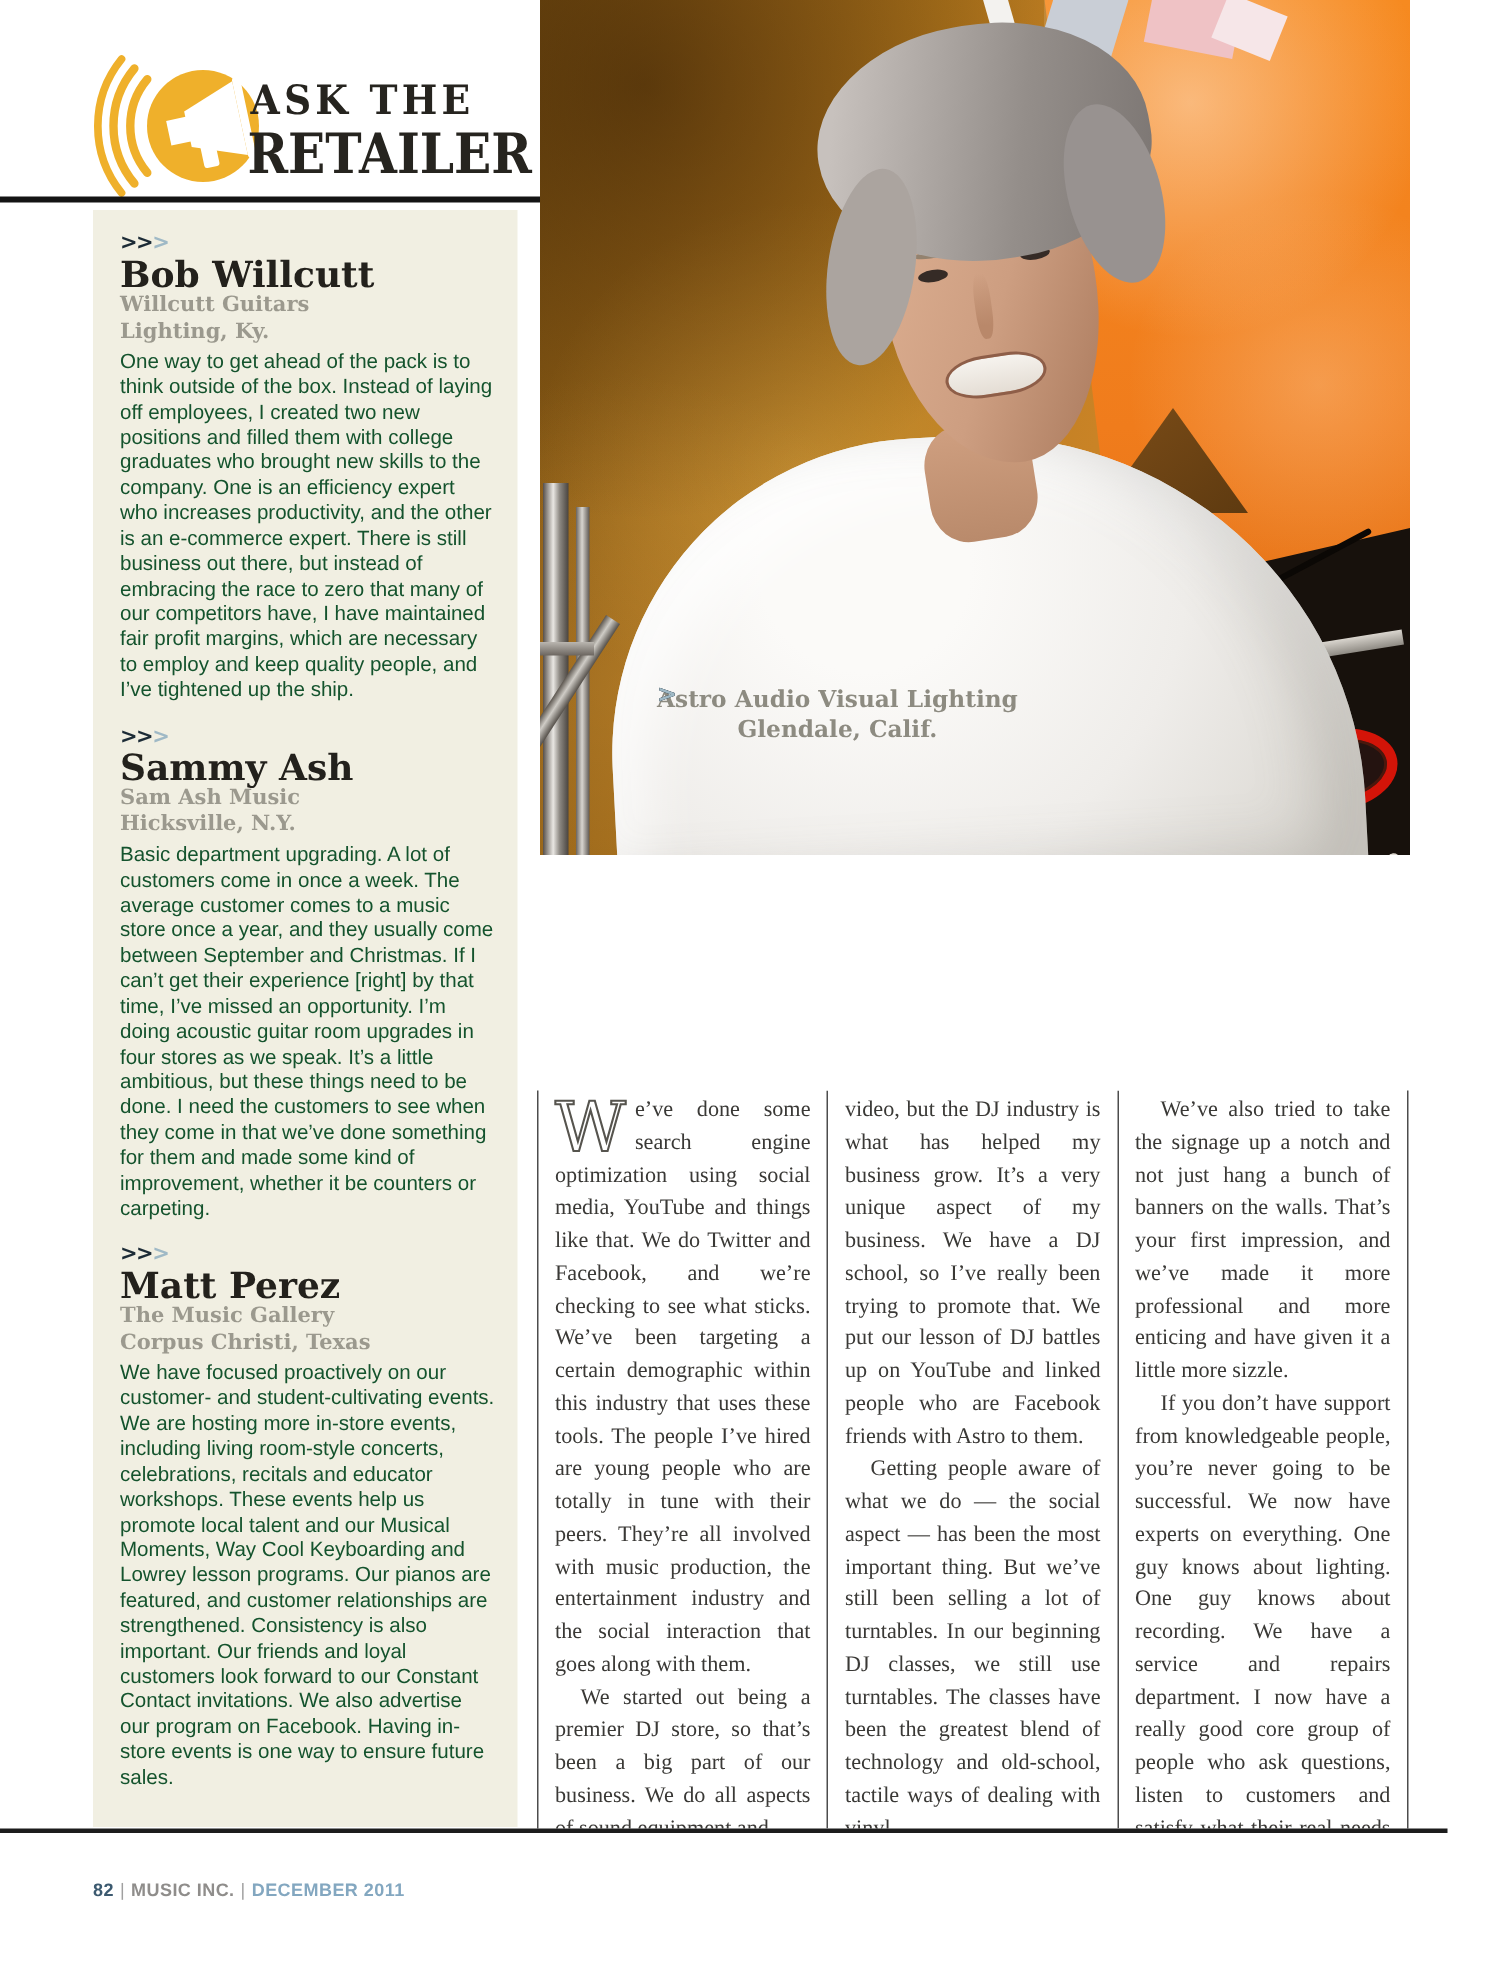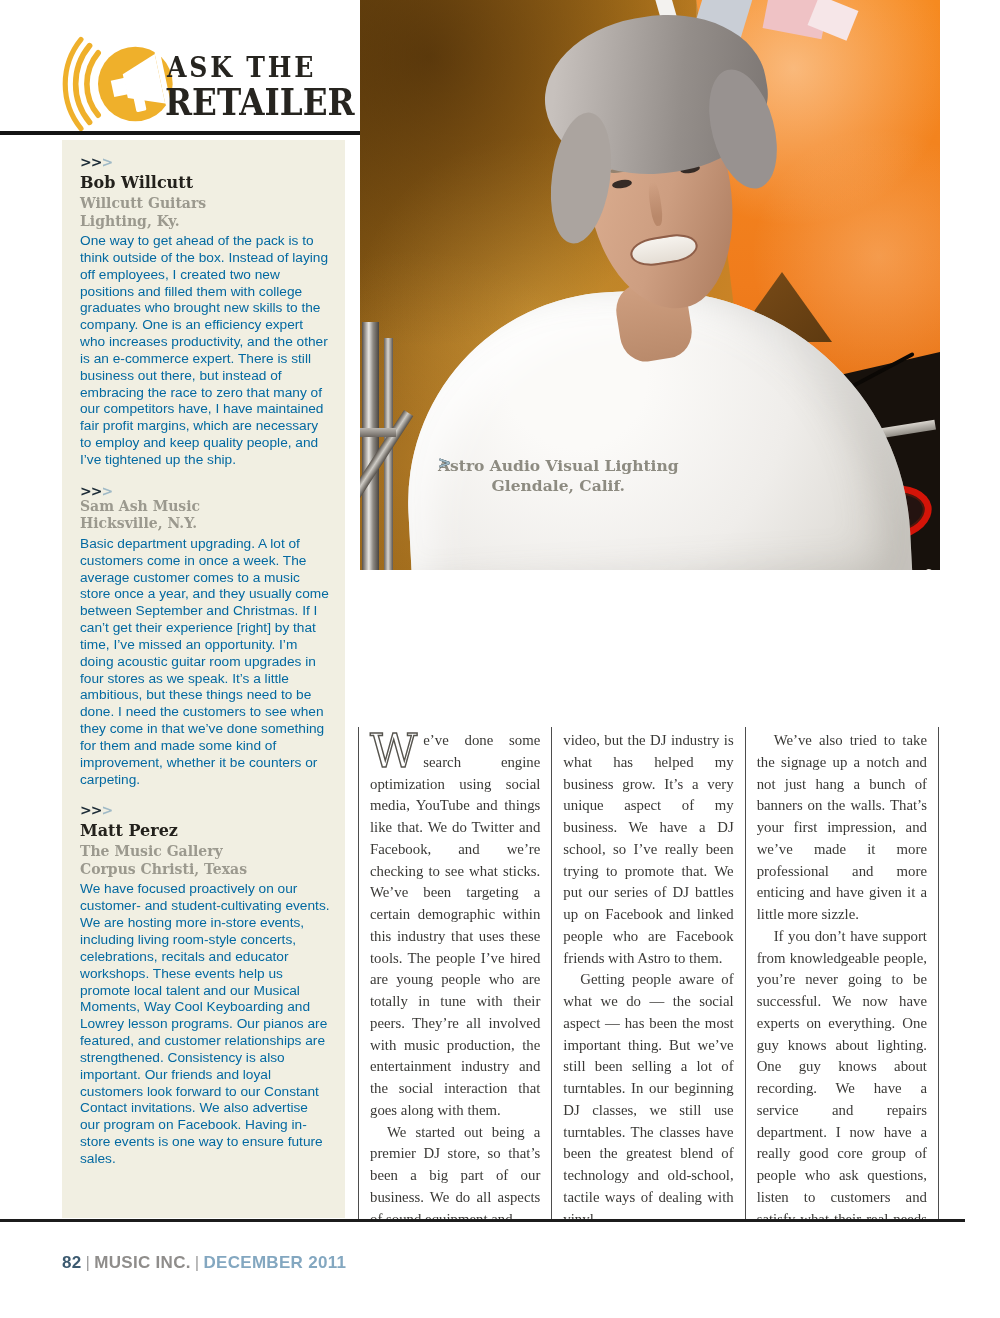--- a/index.html
+++ b/index.html
@@ -15,23 +15,23 @@
   .rule-top{position:absolute;left:0;top:131px;width:360px;height:4px;background:#141414;}
   .rule-bottom{position:absolute;left:0;top:1219px;width:965px;height:3px;background:#1c1c1c;}
 
   
   .sidebar{position:absolute;left:62px;top:140px;width:283px;height:1078px;background:#f1efe2;
     box-sizing:border-box;padding:15px 15px 0 18px;overflow:hidden;}
   .entry{margin-bottom:15px;}
   .arrows{font-family:"DejaVu Sans",sans-serif;font-weight:800;font-size:14px;line-height:14px;letter-spacing:-1px;}
   .arrows .a1,.arrows .a2{color:#1c2b36;}
   .arrows .a3{color:#9fb9c6;}
-  .entry-name{font-family:"DejaVu Serif",serif;font-weight:800;font-size:16px;line-height:25px;color:#23211c;margin-top:1px;}
+  .entry-name{font-family:"DejaVu Serif",serif;font-weight:800;font-size:24px;line-height:25px;color:#23211c;margin-top:1px;}
   .entry-co,.entry-loc{font-family:"DejaVu Serif",serif;font-weight:700;font-size:14px;line-height:17.5px;color:#9b998e;}
-  .entry-body{font-size:13.7px;line-height:1.23;color:#0369a1;margin-top:3px;}
+  .entry-body{font-size:13.7px;line-height:1.23;color:#14532d;margin-top:3px;}
 
   
   .photo{position:absolute;left:360px;top:0;width:580px;height:570px;overflow:hidden;
     background:linear-gradient(100deg,#7e5312 0%,#9a6618 20%,#b0761c 40%,#c28024 55%,#c98326 62%);}
   .photo *{position:absolute;}
   .wall-mottle{left:0;top:0;width:100%;height:100%;z-index:0;background:
     radial-gradient(circle at 12% 10%,rgba(40,20,2,.5),transparent 40%),
     radial-gradient(circle at 30% 55%,rgba(255,205,100,.28),transparent 35%),
     radial-gradient(circle at 10% 80%,rgba(255,190,90,.18),transparent 30%);}
   .wall-orange{left:0;top:0;width:100%;height:100%;z-index:0;
@@ -107,21 +107,21 @@
   .col{flex:1;padding:3px 11px 0 11px;box-sizing:border-box;}
   .col + .col{border-left:1px solid #4d4d4d;}
   .col p{margin:0;text-align:justify;font-family:"Liberation Serif",serif;font-size:14.8px;
     line-height:1.47;color:#3a3936;}
   .col p.ind{text-indent:17px;}
   .dropcap{float:left;font-family:"DejaVu Serif",serif;font-weight:400;font-size:46px;line-height:37px;
     padding:3px 6px 0 0;color:transparent;-webkit-text-stroke:1.4px #56544e;}
   @supports not (-webkit-text-stroke: 1px #000){.dropcap{color:#8a8882;}}
 
   
-  .footer{position:absolute;left:62px;top:1253px;font-size:17px;font-weight:700;letter-spacing:.3px;}
+  .footer{position:absolute;left:62px;top:1253px;font-size:12px;font-weight:700;letter-spacing:.3px;}
   .f-page{color:#3c5a70;} .f-sep{color:#a0a0a0;padding:0 4px;font-weight:400;}
   .f-mag{color:#8f8d8b;} .f-issue{color:#83a7c0;}
 </style>
 </head>
 <body>
 
 <div class="page">
 
   <svg class="brand-logo" viewBox="0 0 135 100">
     <path d="M45.2,16.6 A52,52 0 0 0 45.2,83.4" fill="none" stroke="#efb02b" stroke-width="6" stroke-linecap="round"></path>
@@ -144,20 +144,21 @@
     <div class="entry">
       <div class="arrows"><span class="a1">&gt;</span><span class="a2">&gt;</span><span class="a3">&gt;</span></div>
       <div class="entry-name">Bob Willcutt</div>
       <div class="entry-co">Willcutt Guitars</div>
       <div class="entry-loc">Lighting, Ky.</div>
       <div class="entry-body">One way to get ahead of the pack is to think outside of the box. Instead of laying off employees, I created two new positions and filled them with college graduates who brought new skills to the company. One is an efficiency expert who increases productivity, and the other is an e-commerce expert. There is still business out there, but instead of embracing the race to zero that many of our competitors have, I have maintained fair profit margins, which are necessary to employ and keep quality people, and I’ve tightened up the ship.</div>
     </div>
 
     <div class="entry">
       <div class="arrows"><span class="a1">&gt;</span><span class="a2">&gt;</span><span class="a3">&gt;</span></div>
+      <div class="entry-name">Sammy Ash</div>
       <div class="entry-co">Sam Ash Music</div>
       <div class="entry-loc">Hicksville, N.Y.</div>
       <div class="entry-body">Basic department upgrading. A lot of customers come in once a week. The average customer comes to a music store once a year, and they usually come between September and Christmas. If I can’t get their experience [right] by that time, I’ve missed an opportunity. I’m doing acoustic guitar room upgrades in four stores as we speak. It’s a little ambitious, but these things need to be done. I need the customers to see when they come in that we’ve done something for them and made some kind of improvement, whether it be counters or carpeting.</div>
     </div>
 
     <div class="entry">
       <div class="arrows"><span class="a1">&gt;</span><span class="a2">&gt;</span><span class="a3">&gt;</span></div>
       <div class="entry-name">Matt Perez</div>
       <div class="entry-co">The Music Gallery</div>
       <div class="entry-loc">Corpus Christi, Texas</div>
@@ -210,21 +211,21 @@
     </div>
   </div>
 
 
   <div class="article">
     <div class="col">
       <p><span class="dropcap">W</span><span>e’ve done some search engine optimization using social media, YouTube and things like that. We do Twitter and Facebook, and we’re checking to see what sticks. We’ve been targeting a certain demographic within this industry that uses these tools. The people I’ve hired are young people who are totally in tune with their peers. They’re all involved with music production, the entertainment industry and the social interaction that goes along with them.</span></p>
       <p class="ind">We started out being a premier DJ store, so that’s been a big part of our business. We do all aspects of sound equipment and</p>
     </div>
     <div class="col">
-      <p>video, but the DJ industry is what has helped my business grow. It’s a very unique aspect of my business. We have a DJ school, so I’ve really been trying to promote that. We put our series of DJ battles up on Facebook and linked people who are Facebook friends with Astro to them.</p>
+      <p>video, but the DJ industry is what has helped my business grow. It’s a very unique aspect of my business. We have a DJ school, so I’ve really been trying to promote that. We put our lesson of DJ battles up on YouTube and linked people who are Facebook friends with Astro to them.</p>
       <p class="ind">Getting people aware of what we do — the social aspect — has been the most important thing. But we’ve still been selling a lot of turntables. In our beginning DJ classes, we still use turntables. The classes have been the greatest blend of technology and old-school, tactile ways of dealing with vinyl.</p>
     </div>
     <div class="col">
       <p class="ind">We’ve also tried to take the signage up a notch and not just hang a bunch of banners on the walls. That’s your first impression, and we’ve made it more professional and more enticing and have given it a little more sizzle.</p>
       <p class="ind">If you don’t have support from knowledgeable people, you’re never going to be successful. We now have experts on everything. One guy knows about lighting. One guy knows about recording. We have a service and repairs department. I now have a really good core group of people who ask questions, listen to customers and satisfy what their real needs are.</p>
     </div>
   </div>
 
   <div class="rule-bottom"></div>
 

